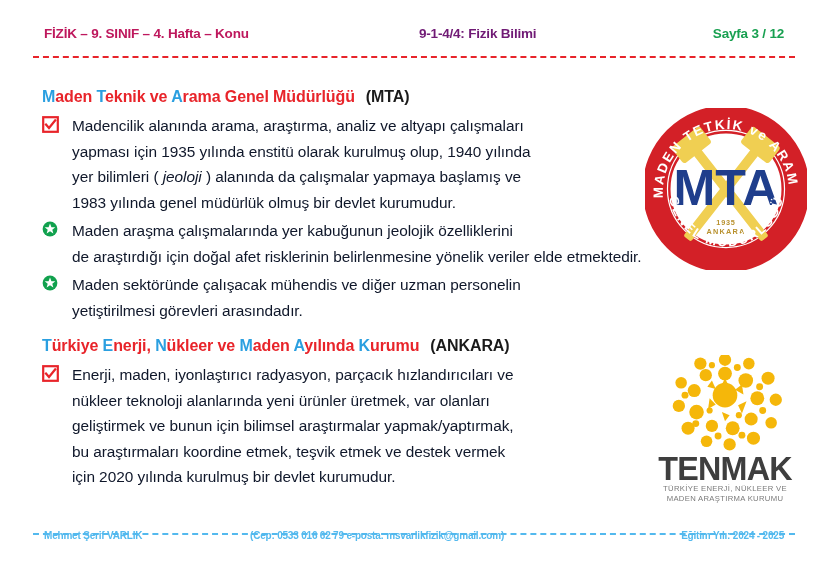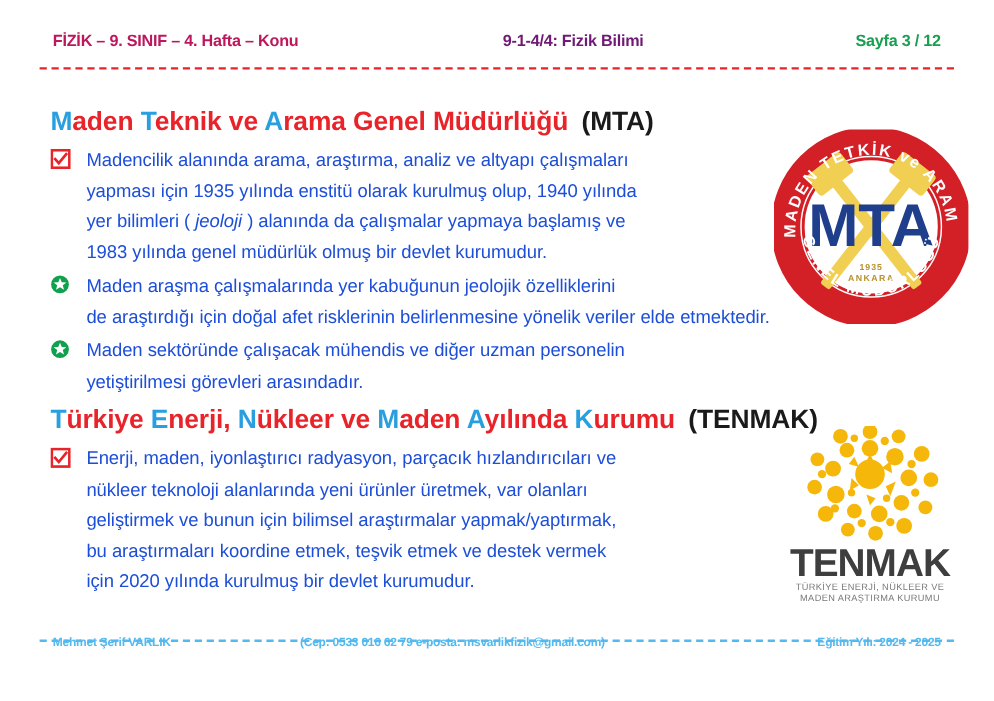--- a/index.html
+++ b/index.html
@@ -67,21 +67,21 @@
 
   
   .content {
     position: absolute;
     top: 88px;
     left: 42px;
     width: 744px;
   }
 
   .section-title {
-    font-size: 22px;
+    font-size: 16px;
     font-weight: bold;
     color: #e8242a;
     margin: 0 0 7px 0;
     white-space: nowrap;
     letter-spacing: -0.1px;
   }
   .section-title .ini { color: #2a9fe0; }
   .section-title .abbr { color: #1a1a1a; margin-left: 11px; }
 
   .bullet-row {
@@ -92,21 +92,21 @@
   .bullet-mark {
     flex: 0 0 auto;
     width: 30px;
     padding-top: 3px;
     line-height: 0;
   }
   .bullet-text {
     flex: 1 1 auto;
     font-size: 15.4px;
     line-height: 25.5px;
-    color: #1d4ed8;
+    color: #0f172a;
     letter-spacing: -0.05px;
   }
   .bullet-text i { font-style: italic; }
 
   
   .sec-mta { position: absolute; top: 0; left: 0; width: 620px; }
   .sec-tenmak { position: absolute; top: 249px; left: 0; width: 600px; }
 
   
   .mta-logo {
@@ -170,21 +170,21 @@
           <circle cx="8" cy="8" r="7.4" fill="#11a14e"></circle>
           <path d="M8 2.6 L9.45 6.2 L13.3 6.35 L10.3 8.75 L11.35 12.5 L8 10.3 L4.65 12.5 L5.7 8.75 L2.7 6.35 L6.55 6.2 Z" fill="#ffffff"></path>
         </svg>
       </div>
       <div class="bullet-text">Maden sektöründe çalışacak mühendis ve diğer uzman personelin<br>yetiştirilmesi görevleri arasındadır.</div>
     </div>
   </div>
 
   <div class="sec-tenmak">
     <div class="section-title">
-      <span id="tenmak-title-parts"><span class="ini">T</span><span>ürkiye </span><span class="ini">E</span><span>nerji, </span><span class="ini">N</span><span>ükleer ve </span><span class="ini">M</span><span>aden </span><span class="ini">A</span><span>yılında </span><span class="ini">K</span><span>urumu</span></span><span class="abbr">(TENMAK)</span>
+      <span id="tenmak-title-parts"><span class="ini">T</span><span>ürkiye </span><span class="ini">E</span><span>nerji, </span><span class="ini">N</span><span>ükleer ve </span><span class="ini">M</span><span>aden </span><span class="ini">A</span><span>yılında </span><span class="ini">K</span><span>urumu</span></span><span class="abbr">(ANKARA)</span>
     </div>
 
     <div class="bullet-row">
       <div class="bullet-mark">
         <svg width="17" height="17" viewBox="0 0 17 17">
           <rect x="1.2" y="1.2" width="14.6" height="14.6" fill="#ffffff" stroke="#e8242a" stroke-width="2.2"></rect>
           <path d="M4 8.6 L7 12 L13.2 4.4" fill="none" stroke="#e8242a" stroke-width="2.2" stroke-linecap="square"></path>
         </svg>
       </div>
       <div class="bullet-text">Enerji, maden, iyonlaştırıcı radyasyon, parçacık hızlandırıcıları ve<br>nükleer teknoloji alanlarında yeni ürünler üretmek, var olanları<br>geliştirmek ve bunun için bilimsel araştırmalar yapmak/yaptırmak,<br>bu araştırmaları koordine etmek, teşvik etmek ve destek vermek<br>için 2020 yılında kurulmuş bir devlet kurumudur.</div>

